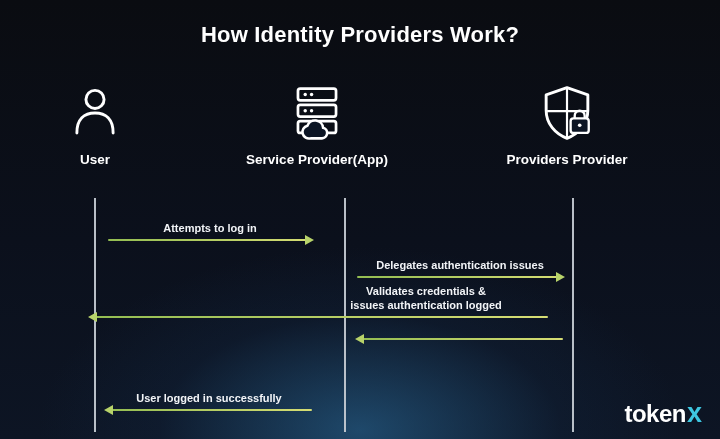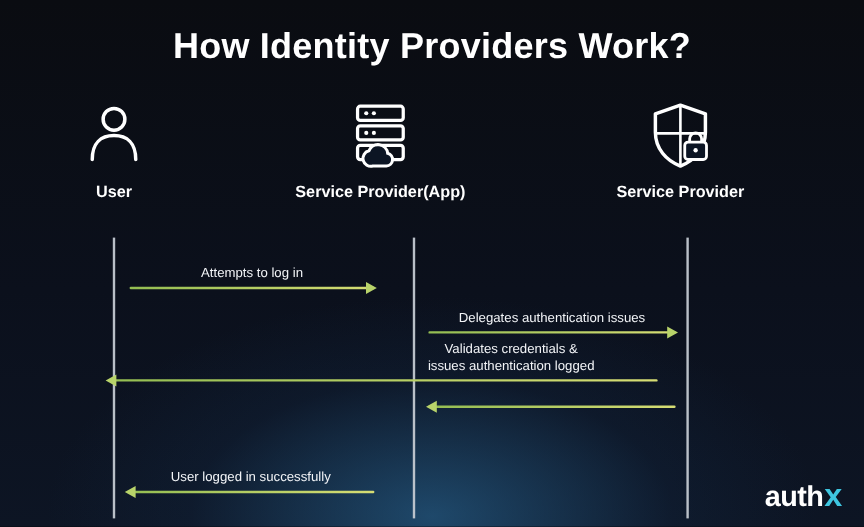--- a/index.html
+++ b/index.html
@@ -14,39 +14,39 @@
     width:720px;height:439px;
     overflow:hidden;
     background:
       radial-gradient(ellipse 62% 58% at 50% 98%, rgba(45,115,165,.55) 0%, rgba(20,45,75,.25) 45%, rgba(8,12,20,0) 72%),
       linear-gradient(180deg,#0a0c11 0%,#0b101c 55%,#0d1524 100%);
     color:#fff;
   }
   .title{
     position:absolute;top:22px;left:0;width:100%;
     text-align:center;
-    font-size:30px;font-weight:700;letter-spacing:.2px;
+    font-size:22px;font-weight:700;letter-spacing:.2px;
     color:#ffffff;
   }
   
   .actor{position:absolute;top:84px;transform:translateX(-50%);text-align:center;width:220px;}
   .actor-user{left:95px;}
   .actor-sp{left:317px;}
   .actor-idp{left:567px;}
   .actor .icon{display:block;margin:0 auto;height:58px;}
   .actor .actor-label{margin-top:10px;font-size:13.5px;font-weight:700;color:#ffffff;}
   
   .lifeline{position:absolute;top:198px;height:234px;width:2px;background:var(--lifeline);opacity:.95;}
   .ll-user{left:94px;}
   .ll-sp{left:344px;}
   .ll-idp{left:572px;}
   
   .msg{position:absolute;}
   .msg .lbl{
-    color:#f2f4f7;font-size:11px;font-weight:400;
+    color:#f2f4f7;font-size:11px;font-weight:700;
     text-align:center;margin-bottom:4px;white-space:nowrap;line-height:1.28;
   }
   .msg .line{
     position:relative;height:2px;border-radius:1px;
     background:linear-gradient(90deg,#93bd52,#d6dd74);
   }
   .dir-right .line::after{
     content:"";position:absolute;right:-2px;top:-4px;
     border-top:5px solid transparent;border-bottom:5px solid transparent;
     border-left:9px solid var(--arrow);
@@ -104,21 +104,21 @@
     <span class="icon">
       <svg width="64" height="58" viewBox="0 0 64 64" fill="none">
         <path d="M32 4 L55 12 V29 C55 44 45 55 32 60 C19 55 9 44 9 29 V12 Z" stroke="#ffffff" stroke-width="3.2" stroke-linejoin="round"></path>
         <path d="M32 5 V59" stroke="#ffffff" stroke-width="2.4"></path>
         <path d="M10 30 H54" stroke="#ffffff" stroke-width="2.4"></path>
         <rect x="36" y="38" width="20" height="16" rx="3" fill="#0c1524" stroke="#ffffff" stroke-width="2.6"></rect>
         <path d="M40.5 38 v-3 a5.5 5.5 0 0 1 11 0 v3" fill="none" stroke="#ffffff" stroke-width="2.6"></path>
         <circle cx="46" cy="45.5" r="2" fill="#ffffff"></circle>
       </svg>
     </span>
-    <div class="actor-label">Service Provider</div>
+    <div class="actor-label">Providers Provider</div>
   </div>
 
   <div class="lifeline ll-user"></div>
   <div class="lifeline ll-sp"></div>
   <div class="lifeline ll-idp"></div>
 
   <div class="msg m1 dir-right">
     <div class="lbl">Attempts to log in</div>
     <div class="line"></div>
   </div>
@@ -139,16 +139,16 @@
   <div class="msg m4 dir-left">
     <div class="line"></div>
   </div>
 
   <div class="msg m5 dir-left">
     <div class="lbl">User logged in successfully</div>
     <div class="line"></div>
   </div>
 
   <div class="logo">
-    <span class="auth">auth</span><span class="x">x</span>
+    <span class="auth">token</span><span class="x">x</span>
   </div>
 
 </div>
 
 </body></html>

